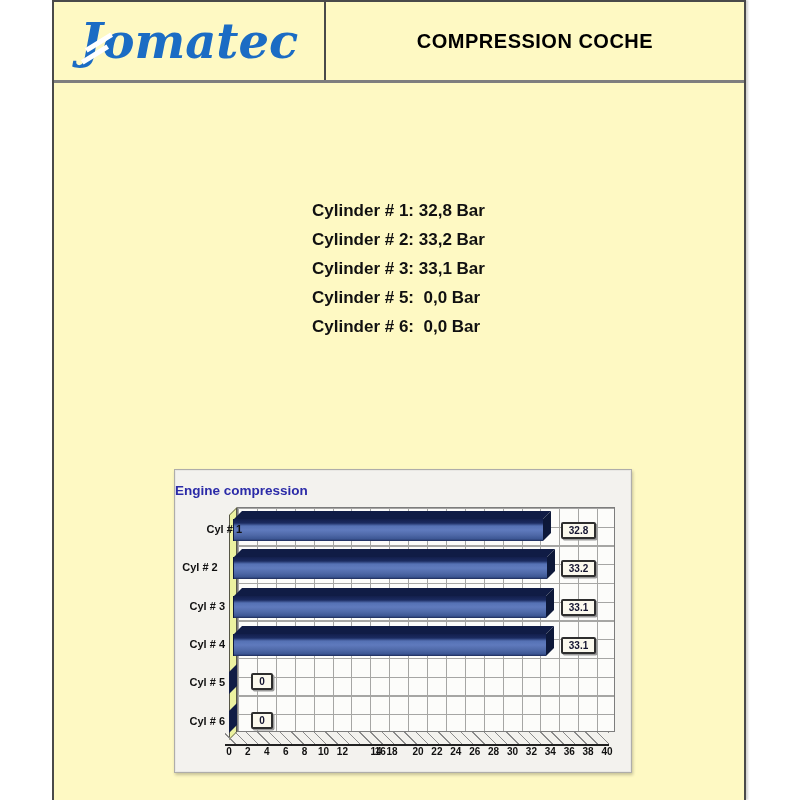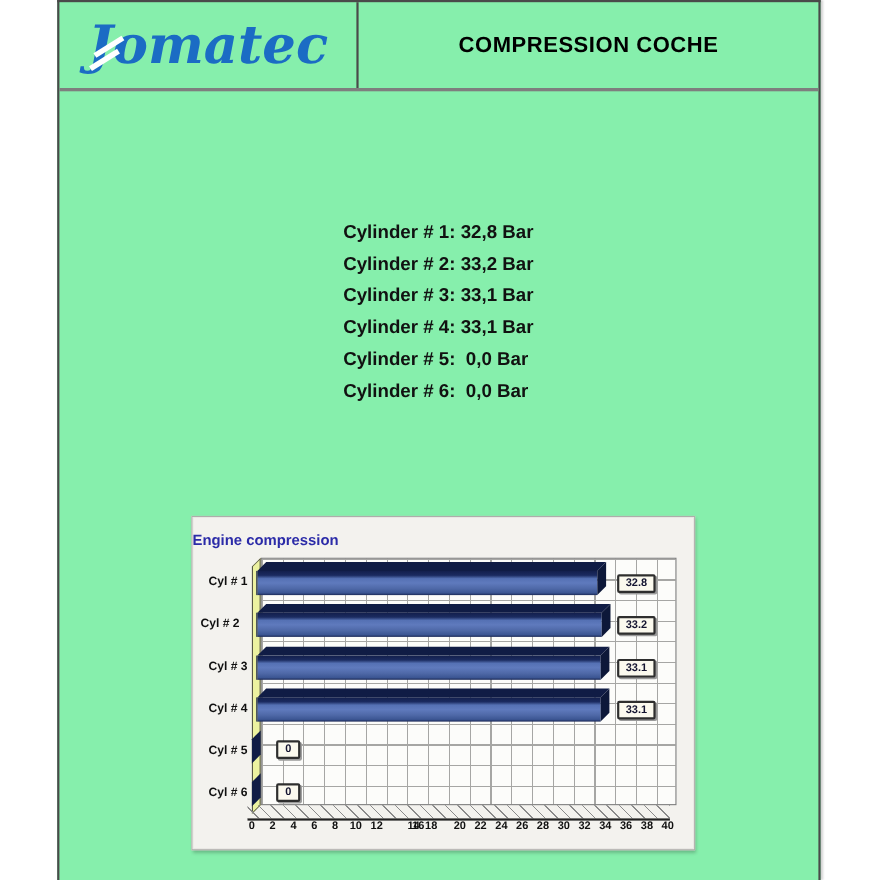--- a/index.html
+++ b/index.html
@@ -6,21 +6,21 @@
   body{
     width:800px;height:800px;position:relative;background:#ffffff;
     font-family:"Liberation Sans", sans-serif;color:#111;
     overflow:hidden;
   }
   .page{
     position:absolute;left:52px;top:0;width:694px;height:800px;
     box-sizing:border-box;
     border-left:2px solid #4a4a4a;border-right:2px solid #4a4a4a;border-top:2px solid #4a4a4a;
     box-shadow:2px 0 2px rgba(0,0,0,0.18);
-    background:#86efac;
+    background:#fef9c3;
   }
   
   .header{
     display:flex;height:78px;border-bottom:3px solid #7e7e7e;
   }
   .logo-cell{
     width:272px;box-sizing:border-box;border-right:2px solid #4a4a4a;
     display:flex;align-items:center;justify-content:center;position:relative;
   }
   .logo-text{
@@ -124,21 +124,20 @@
       <span class="doc-title">COMPRESSION COCHE</span>
     </div>
   </div>
 
   <div class="content">
 
     <div class="readings">
       <div class="reading">Cylinder # 1: 32,8 Bar</div>
       <div class="reading">Cylinder # 2: 33,2 Bar</div>
       <div class="reading">Cylinder # 3: 33,1 Bar</div>
-      <div class="reading">Cylinder # 4: 33,1 Bar</div>
       <div class="reading">Cylinder # 5:  0,0 Bar</div>
       <div class="reading">Cylinder # 6:  0,0 Bar</div>
     </div>
 
     <div class="chart">
       <div class="chart-title">Engine compression</div>
       <div class="plot">
         <div class="panel"></div>
         <div class="wall"></div>
         <div class="floor"></div>
@@ -163,21 +162,21 @@
               <div class="bar-end"></div>
             </div>
             <div class="badge" style="left: 386px; top: 166.9px; width: 35px;">33.1</div>
             <div class="zero-bar" style="top: 202.2px;"></div>
             <div class="badge" style="left: 76px; top: 203.2px; width: 22px;">0</div>
             <div class="zero-bar" style="top: 240.5px;"></div>
             <div class="badge" style="left: 76px; top: 241.5px; width: 22px;">0</div>
           </div>
       </div>
       <div id="ylabels">
-          <div class="ylabel" style="top: 53px;">Cyl # 1</div>
+          <div class="ylabel" style="top: 53px; margin-left: 17px;">Cyl # 1</div>
           <div class="ylabel" style="top: 91.3px; text-align: center;">Cyl # 2</div>
           <div class="ylabel" style="top: 129.6px;">Cyl # 3</div>
           <div class="ylabel" style="top: 167.9px;">Cyl # 4</div>
           <div class="ylabel" style="top: 206.2px;">Cyl # 5</div>
           <div class="ylabel" style="top: 244.5px;">Cyl # 6</div>
         </div>
       <div id="xlabels">
           <div class="xtick" style="left: 42px;">0</div>
           <div class="xtick" style="left: 60.9px;">2</div>
           <div class="xtick" style="left: 79.8px;">4</div>

